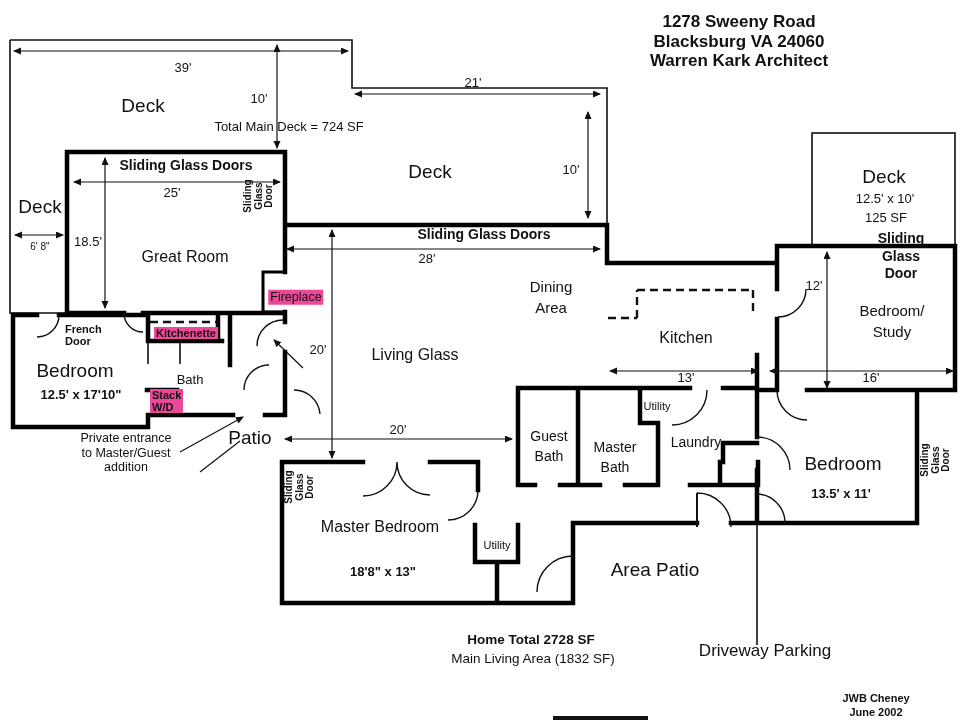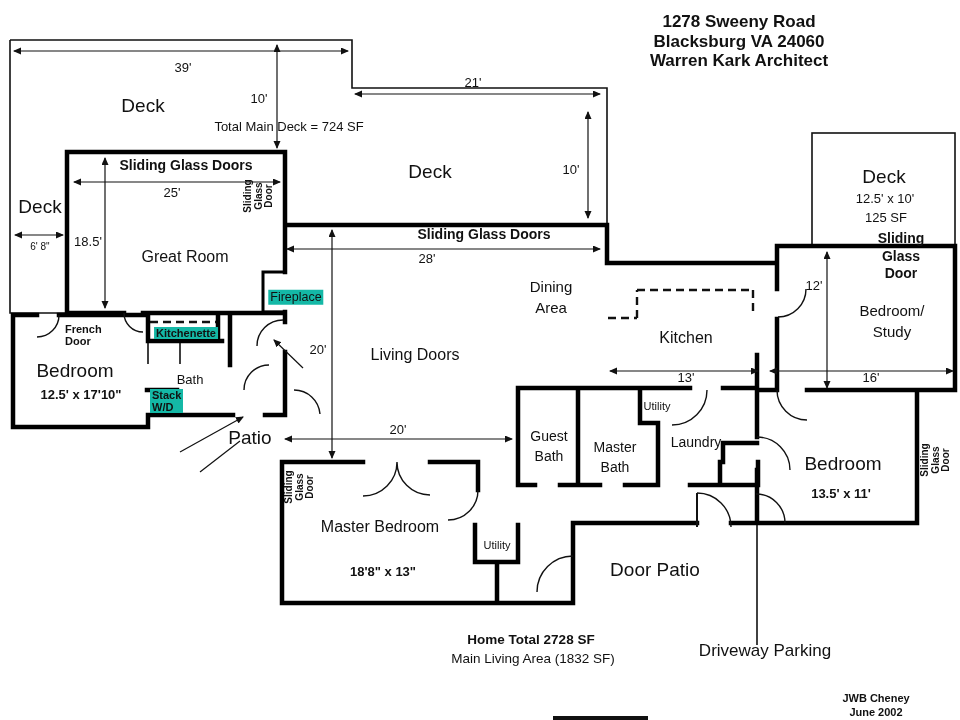--- a/index.html
+++ b/index.html
@@ -21,21 +21,21 @@
   .sz{font-size:13px;font-weight:600;}
   .u11{font-size:11px;}
   .vert{transform:translate(-50%,-50%) rotate(-90deg);font-size:10px;font-weight:bold;
         line-height:10.5px;white-space:pre-line;}
   .title{position:absolute;left:718px;top:12px;transform:translateX(-50%);text-align:center;
          font-size:17px;font-weight:bold;line-height:19.5px;white-space:pre-line;margin-left:21px;}
   .bigcap{font-size:17px;}
   .foot-b{font-size:13.5px;font-weight:bold;text-align:right;}
   .foot{font-size:13.5px;}
   .credit{font-size:11px;font-weight:bold;}
-  .wbg{background:#14b8a6;padding:0 2px;}
+  .wbg{background:#ec4899;padding:0 2px;}
 </style>
 </head>
 <body>
 
 <div id="plan">
 
   <svg width="960" height="720" viewBox="0 0 960 720">
     <defs>
       <marker id="ah" markerWidth="10" markerHeight="10" refX="7" refY="3.5" orient="auto-start-reverse" markerUnits="userSpaceOnUse">
         <path d="M0,0 L8,3.5 L0,7 Z" fill="#111"></path>
@@ -144,21 +144,21 @@
   <div class="lbl r16" style="left:185px;top:257px">Great Room</div>
   <div class="lbl vert" style="left:259px;top:196px">Sliding
 Glass
 Door</div>
 
   <div class="lbl sb" style="left:484px;top:235px">Sliding Glass Doors</div>
   <div class="lbl dim" style="left:427px;top:259px">28'</div>
   <div class="lbl r15m" style="left:551px;top:297px">Dining
 Area</div>
   <div class="lbl note wbg" style="left:296px;top:297px">Fireplace</div>
-  <div class="lbl r16" style="left:415px;top:355px">Living Doors</div>
+  <div class="lbl r16" style="left:415px;top:355px">Living Glass</div>
   <div class="lbl dim" style="left:318px;top:350px">20'</div>
 
   <div class="lbl r16" style="left:686px;top:338px">Kitchen</div>
   <div class="lbl dim" style="left:686px;top:378px">13'</div>
   <div class="lbl r15" style="left:884px;top:177px">Deck</div>
   <div class="lbl dim" style="left:885px;top:199px">12.5' x 10'</div>
   <div class="lbl dim" style="left:886px;top:218px">125 SF</div>
   <div class="lbl sb" style="left:901px;top:256px">Sliding Glass Door</div>
   <div class="lbl dim" style="left:814px;top:286px">12'</div>
   <div class="lbl r15m" style="left:892px;top:321px">Bedroom/
@@ -166,20 +166,23 @@
   <div class="lbl dim" style="left:871px;top:378px">16'</div>
 
   <div class="lbl sb11 la" style="left:65px;top:323px">French
 Door</div>
   <div class="lbl sb11 wbg" style="left:186px;top:333px">Kitchenette</div>
   <div class="lbl r15" style="left:75px;top:371px">Bedroom</div>
   <div class="lbl sz" style="left:81px;top:395px">12.5' x 17'10"</div>
   <div class="lbl dim" style="left:190px;top:380px">Bath</div>
   <div class="lbl sb11 la wbg" style="left:150px;top:389px">Stack
 W/D</div>
+  <div class="lbl note" style="left:126px;top:453px">Private entrance
+to Master/Guest
+addition</div>
   <div class="lbl r15" style="left:250px;top:438px">Patio</div>
 
   <div class="lbl r14" style="left:549px;top:446px">Guest
 Bath</div>
   <div class="lbl r14" style="left:615px;top:457px">Master
 Bath</div>
   <div class="lbl u11" style="left:657px;top:407px">Utility</div>
   <div class="lbl r14" style="left:696px;top:442px">Laundry</div>
 
   <div class="lbl r15" style="left:843px;top:464px">Bedroom</div>
@@ -188,20 +191,20 @@
 Glass
 Door</div>
 
   <div class="lbl vert" style="left:300px;top:487px">Sliding
 Glass
 Door</div>
   <div class="lbl dim" style="left:398px;top:430px">20'</div>
   <div class="lbl r16" style="left:380px;top:527px">Master Bedroom</div>
   <div class="lbl sz" style="left:383px;top:572px">18'8" x 13"</div>
   <div class="lbl u11" style="left:497px;top:546px">Utility</div>
-  <div class="lbl r15" style="left:655px;top:570px">Door Patio</div>
+  <div class="lbl r15" style="left:655px;top:570px">Area Patio</div>
 
   <div class="lbl foot-b" style="left:531px;top:640px">Home Total 2728 SF</div>
   <div class="lbl foot" style="left:533px;top:659px">Main Living Area (1832 SF)</div>
   <div class="lbl bigcap" style="left:765px;top:651px">Driveway Parking</div>
   <div class="lbl credit" style="left:876px;top:706px">JWB Cheney   June 2002</div>
 
 </div>
 
 </body></html>

